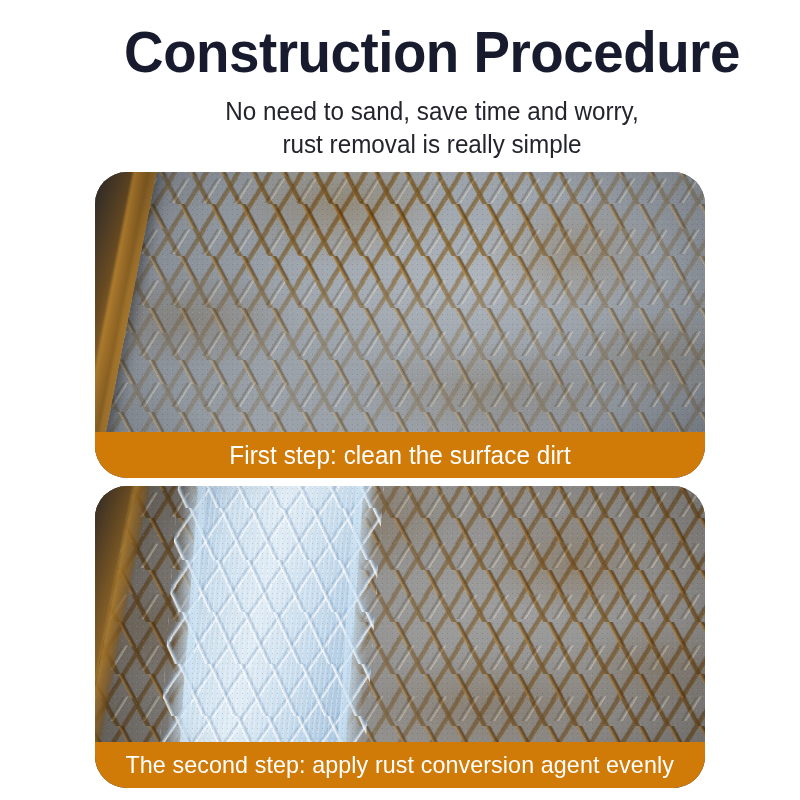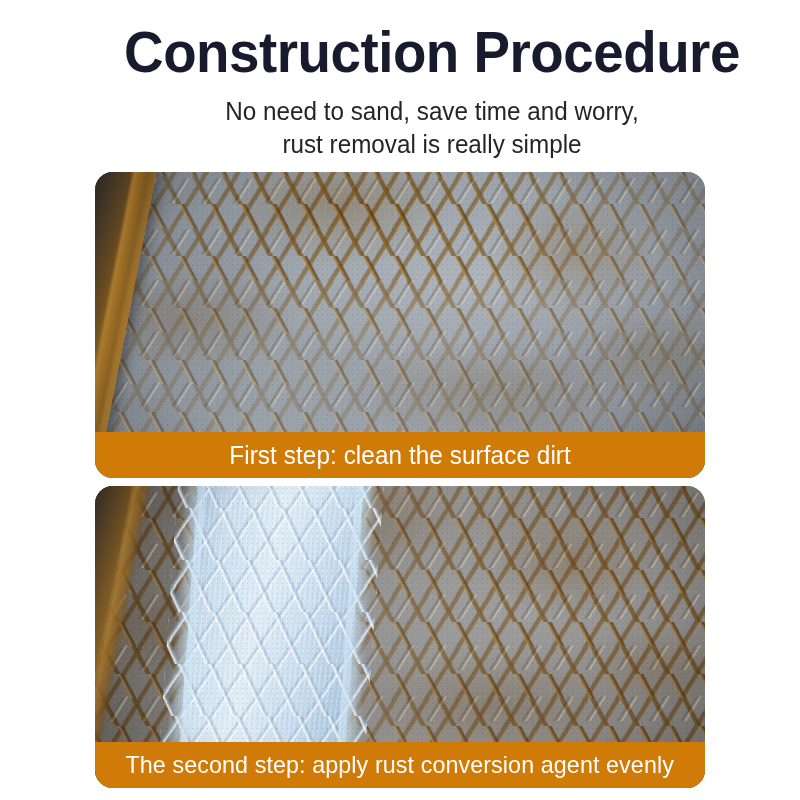--- a/index.html
+++ b/index.html
@@ -50,21 +50,21 @@
     font-family: "Liberation Sans Narrow", "Liberation Sans", "DejaVu Sans", sans-serif;
     transform: scaleX(0.97);
   }
   .subtitle .sub-line { display: block; }
 
   
   .panel {
     position: absolute;
     left: 95px;
     width: 610px;
-    border-radius: 18px;
+    border-radius: 32px;
     overflow: hidden;
     background: #7c838c;
   }
 
   #panel-1 { top: 172px;  height: 306px; }
   #panel-2 { top: 486px;  height: 302px; }
 
   .photo {
     position: absolute;
     inset: 0;

